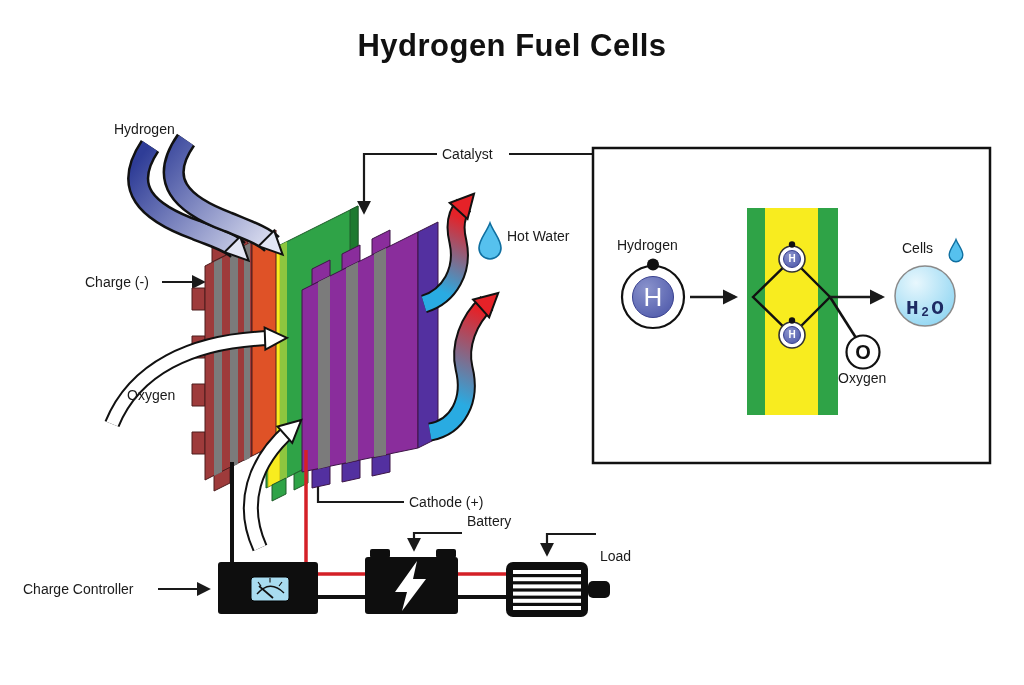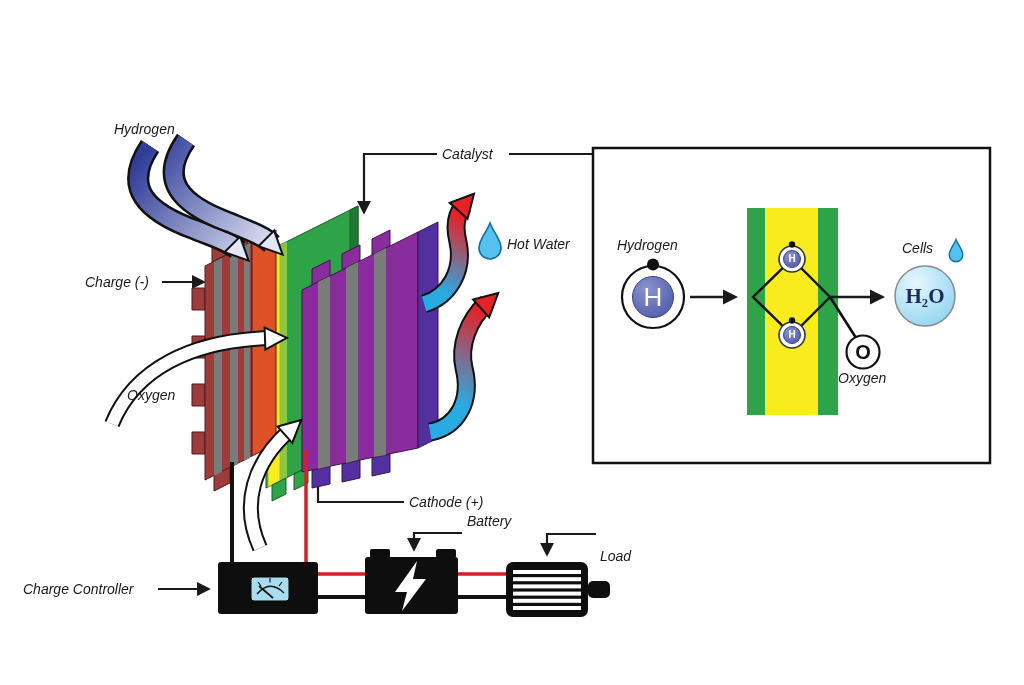--- a/index.html
+++ b/index.html
@@ -2,34 +2,34 @@
 <html style="--ink: #1a1a1a; --anode-front: #9E3B3B; --anode-side: #DF5227; --plate-groove: #7B7B7B; --membrane-green: #2FA347; --membrane-green-dark: #1E7A30; --membrane-yellow: #F8EC1F; --membrane-yellowgreen: #8DC63F; --cathode-front: #8A2D9C; --cathode-side: #5330A0; --hydrogen-arrow-dark: #2F3D97; --hydrogen-arrow-light: #E9EBF7; --water-cold: #29ABE2; --water-hot: #E52228; --wire-red: #D42027; --device-black: #0E0E0E; --atom-blue: #4A55A8; --h2o-text: #1E2B63; --meter-blue: #A8DCF0; --drop-blue: #56C1EE;"><head>
 <meta charset="utf-8">
 <style>
   html,body{margin:0;padding:0;background:#ffffff;}
   #stage{
     position:relative;width:1024px;height:685px;background:#ffffff;overflow:hidden;
     font-family:"Liberation Sans", sans-serif;color:#1a1a1a;
   }
   #art{position:absolute;left:0;top:0;width:1024px;height:685px;}
   .label{
-    position:absolute;font-size:14px;line-height:17px;color:#1a1a1a;white-space:nowrap;font-style:italic;
+    position:absolute;font-size:14px;line-height:17px;color:#1a1a1a;white-space:nowrap;
   }
   .title{
     position:absolute;left:0;right:0;top:28px;text-align:center;
     font-size:31px;font-weight:bold;letter-spacing:.5px;color:#111;
   }
   .letter{position:absolute;text-align:center;}
   .h-atom-letter{left:623px;top:283px;width:60px;font-size:26px;line-height:28px;color:#fff;font-weight:500;}
   .ion-letter{width:24px;font-size:10px;line-height:13px;font-weight:bold;color:#fff;}
   .ion-letter.ion1{left:780px;top:252px;}
   .ion-letter.ion2{left:780px;top:328px;}
   .o-atom-letter{left:847px;top:341px;width:32px;font-size:20px;line-height:22px;font-weight:600;color:#111;}
-  .h2o-letter{left:892px;top:284px;width:66px;font-size:21px;line-height:25px;font-weight:bold;
-    color:var(--h2o-text,#1E2B63);font-family:Liberation Serif, serif;}
+  .h2o-letter{left:892px;top:296px;width:66px;font-size:21px;line-height:25px;font-weight:bold;
+    color:var(--h2o-text,#1E2B63);font-family:Liberation Mono, monospace;}
 </style>
 </head>
 <body>
 
 <div id="stage">
 
   <svg id="art" viewBox="0 0 1024 685" aria-hidden="true">
     <defs>
       <marker id="arr" viewBox="0 0 10 10" refX="8" refY="5" markerWidth="6.5" markerHeight="6.5" orient="auto-start-reverse">
         <path d="M0,0 L10,5 L0,10 Z" fill="#1a1a1a"></path>
@@ -208,26 +208,27 @@
         <circle cx="792" cy="335" r="8.5" fill="url(#gradAtom)" stroke="#39418F" stroke-width="1"></circle>
         <circle cx="792" cy="320.5" r="3.2" fill="#111"></circle>
       </g>
 
       <circle cx="863" cy="352" r="16.5" fill="#ffffff" stroke="#111" stroke-width="2.2"></circle>
       <circle cx="925" cy="296" r="30" fill="url(#gradH2O)" stroke="#8A8A8A" stroke-width="1.5"></circle>
       <use href="#dropshape" transform="translate(956,250) scale(0.62)" style="fill:var(--drop-blue,#56C1EE)" stroke="#0F6FA0" stroke-width="2.2"></use>
     </g>
   </svg>
 
+  <div class="title">Hydrogen Fuel Cells</div>
 
   <div class="label" style="left:114px;top:121px">Hydrogen</div>
   <div class="label" style="left:85px;top:274px">Charge (-)</div>
   <div class="label" style="left:127px;top:387px">Oxygen</div>
   <div class="label" style="left:442px;top:146px">Catalyst</div>
-  <div class="label" style="left:507px;top:236px">Hot Water</div>
+  <div class="label" style="left:507px;top:228px">Hot Water</div>
   <div class="label" style="left:409px;top:494px">Cathode (+)</div>
   <div class="label" style="left:467px;top:513px">Battery</div>
   <div class="label" style="left:600px;top:548px">Load</div>
   <div class="label" style="left:23px;top:581px">Charge Controller</div>
 
   <div class="label" style="left:617px;top:237px">Hydrogen</div>
   <div class="label" style="left:902px;top:240px">Cells</div>
   <div class="label" style="left:838px;top:370px">Oxygen</div>
 
   <div class="letter h-atom-letter">H</div>

